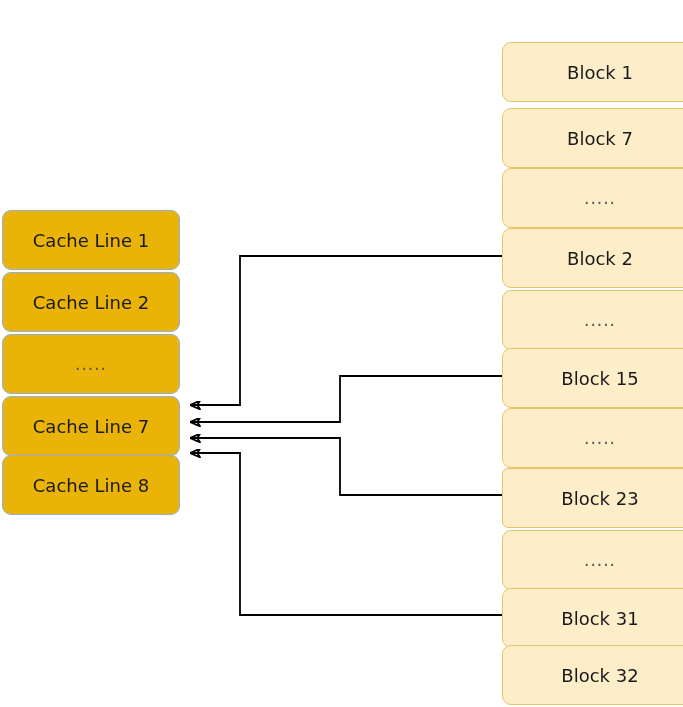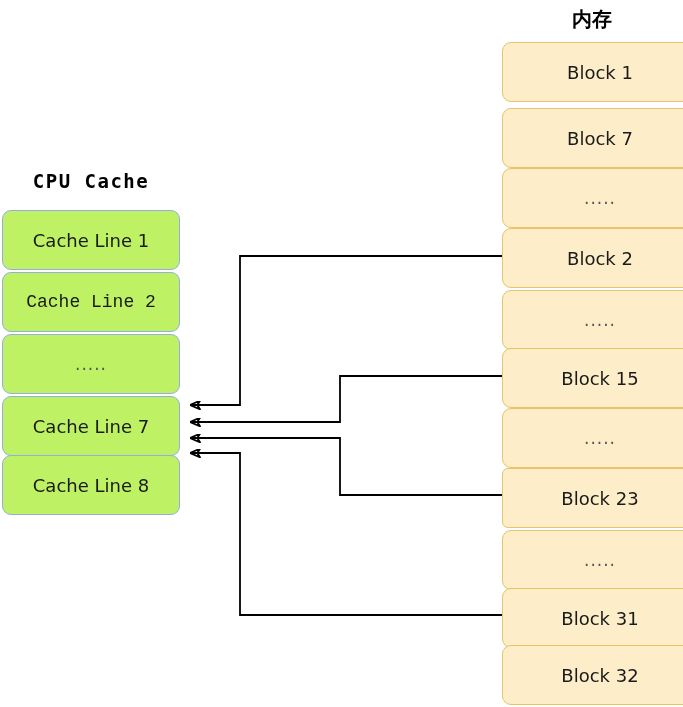--- a/index.html
+++ b/index.html
@@ -51,21 +51,21 @@
     align-items: center;
     justify-content: center;
     font-size: 18px;
     color: #1a1a1a;
     user-select: none;
   }
   .blk.cache {
     left: 2px;
     width: 178px;
     height: 60px;
-    background: #bef264;
+    background: #eab308;
     border: 1.4px solid #93b0dd;
   }
   .blk.mem {
     left: 502px;
     width: 196px;
     height: 60px;
     background: #fdeec9;
     border: 1.6px solid #e8c468;
   }
   .blk.ellipsis {
@@ -87,27 +87,25 @@
     fill: none;
     stroke: #000000;
     stroke-width: 1.8px;
   }
 </style>
 </head>
 <body>
 
 <div id="stage">
 
-  <div class="col-title" id="cache-title">CPU Cache</div>
 
-  <div class="col-title" id="memory-title">内存</div>
 
   <div id="cache-column">
       <div class="blk cache" style="top: 210px;">Cache Line 1</div>
-      <div class="blk cache" style="top: 272px; font-family: Liberation Mono, monospace;">Cache Line 2</div>
+      <div class="blk cache" style="top: 272px;">Cache Line 2</div>
       <div class="blk cache ellipsis" style="top: 334px;">.....</div>
       <div class="blk cache" style="top: 396px;">Cache Line 7</div>
       <div class="blk cache" style="top: 455px;">Cache Line 8</div>
     </div>
 
   <div id="memory-column">
       <div class="blk mem" style="top: 42px;">Block 1</div>
       <div class="blk mem" style="top: 108px;">Block 7</div>
       <div class="blk mem ellipsis" style="top: 168px;">.....</div>
       <div class="blk mem" style="top: 228px;">Block 2</div>

